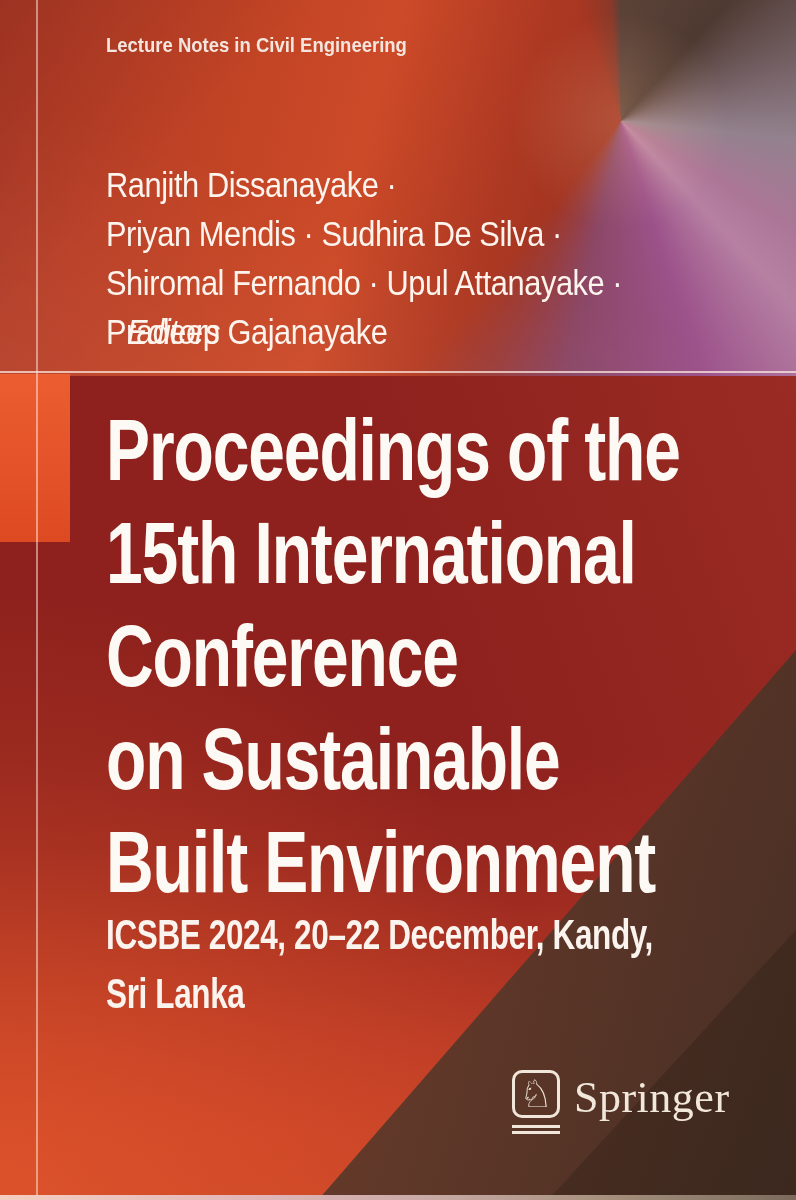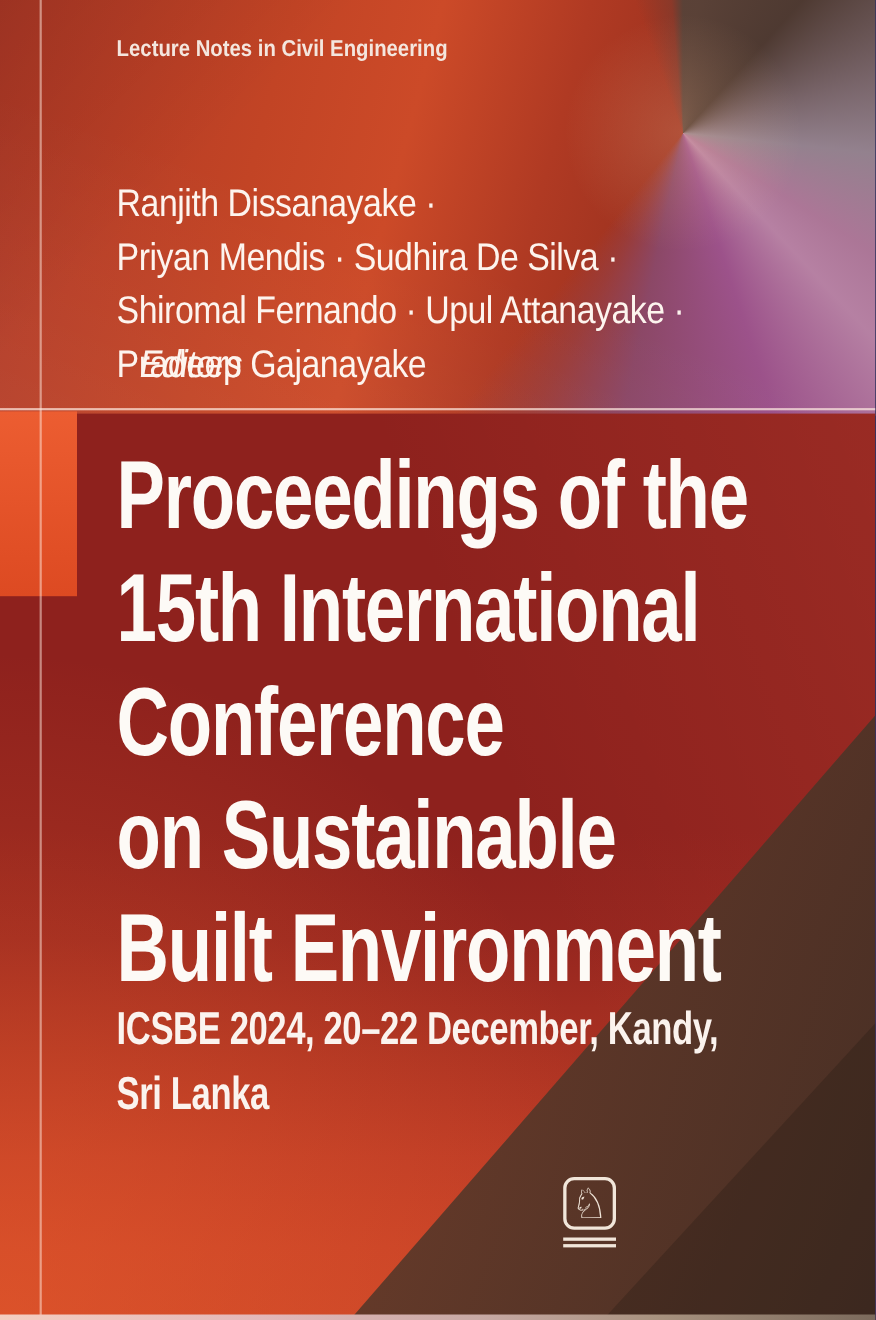--- a/index.html
+++ b/index.html
@@ -1,18 +1,18 @@
 <!DOCTYPE html>
 <html><head>
 <meta charset="utf-8">
 <style>
   html,body{margin:0;padding:0;background:#222;}
   .cover{
     position:relative;width:796px;height:1200px;overflow:hidden;
-    font-family:"Liberation Sans",sans-serif;background:#1d4ed8;
+    font-family:"Liberation Sans",sans-serif;background:#ef4444;
   }
   .cover *{position:absolute;box-sizing:border-box;}
 
   
   .bg-top{
     left:0;top:0;width:796px;height:378px;
     background:
       radial-gradient(circle at 78% 32%, rgba(255,195,150,0.22) 0%, rgba(255,195,150,0) 16%),
       conic-gradient(from 0deg at 78% 32%,
         rgba(88,66,56,0.97) 6deg,
@@ -143,15 +143,16 @@
     <div>ICSBE 2024, 20–22 December, Kandy,</div>
     <div>Sri Lanka</div>
   </div>
 
   <div class="logo">
     <div class="horse-box">
       <span class="horse-glyph">♘</span>
     </div>
     <div class="logo-bar1"></div>
     <div class="logo-bar2"></div>
+    <div class="publisher-name">Springer</div>
   </div>
 
 </div>
 
 </body></html>

